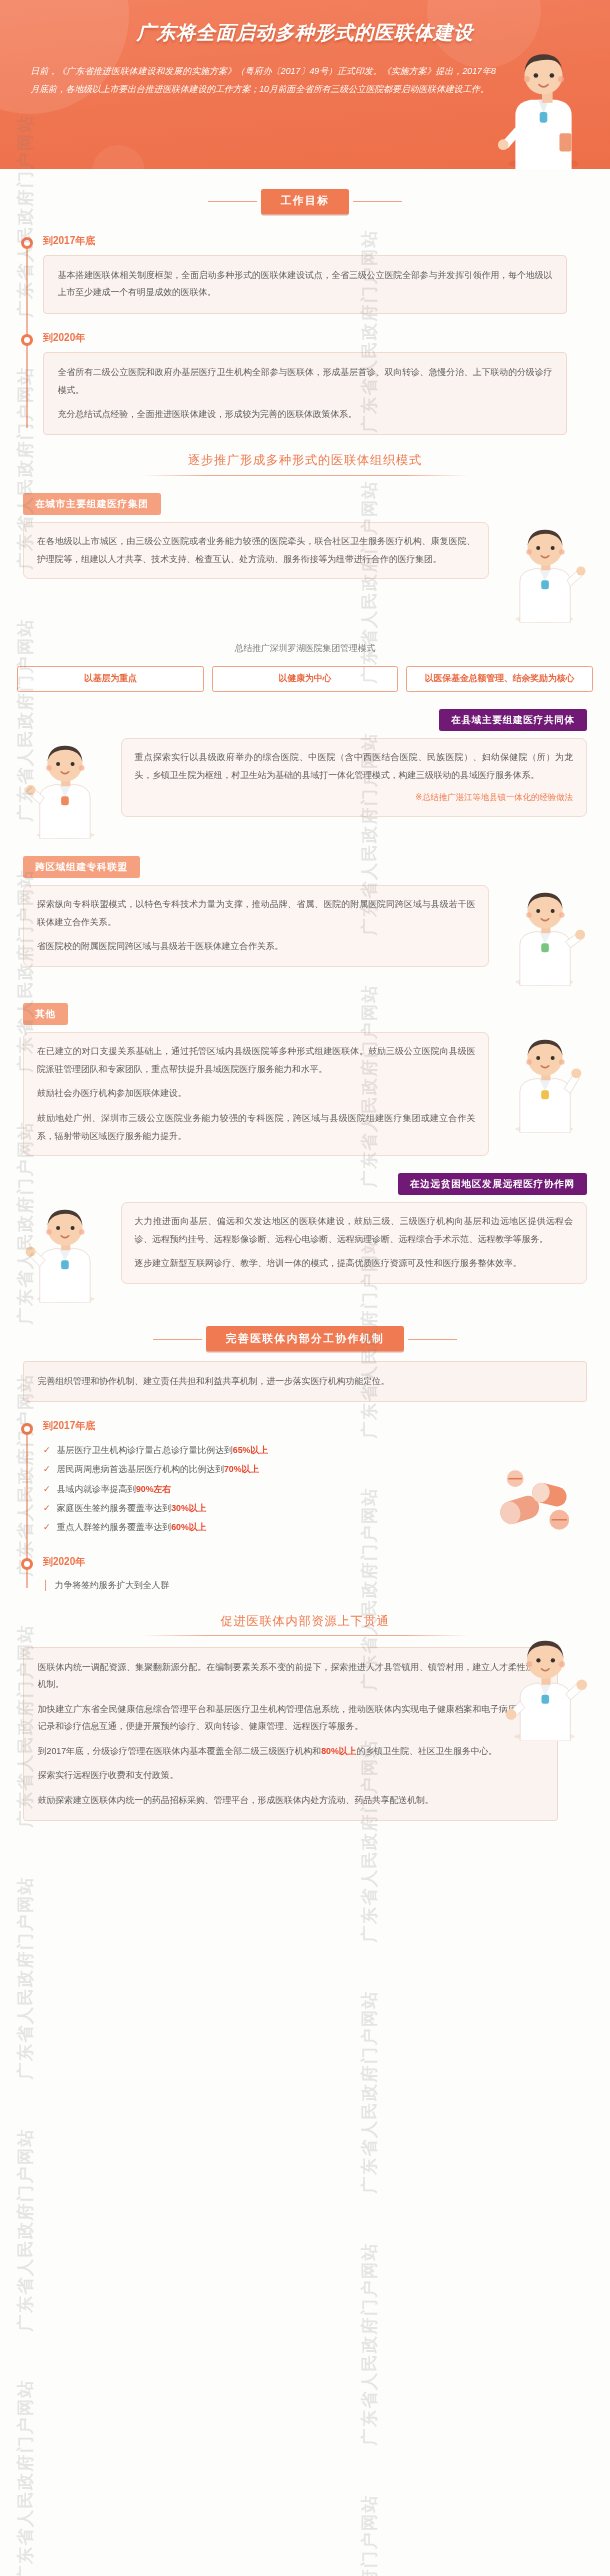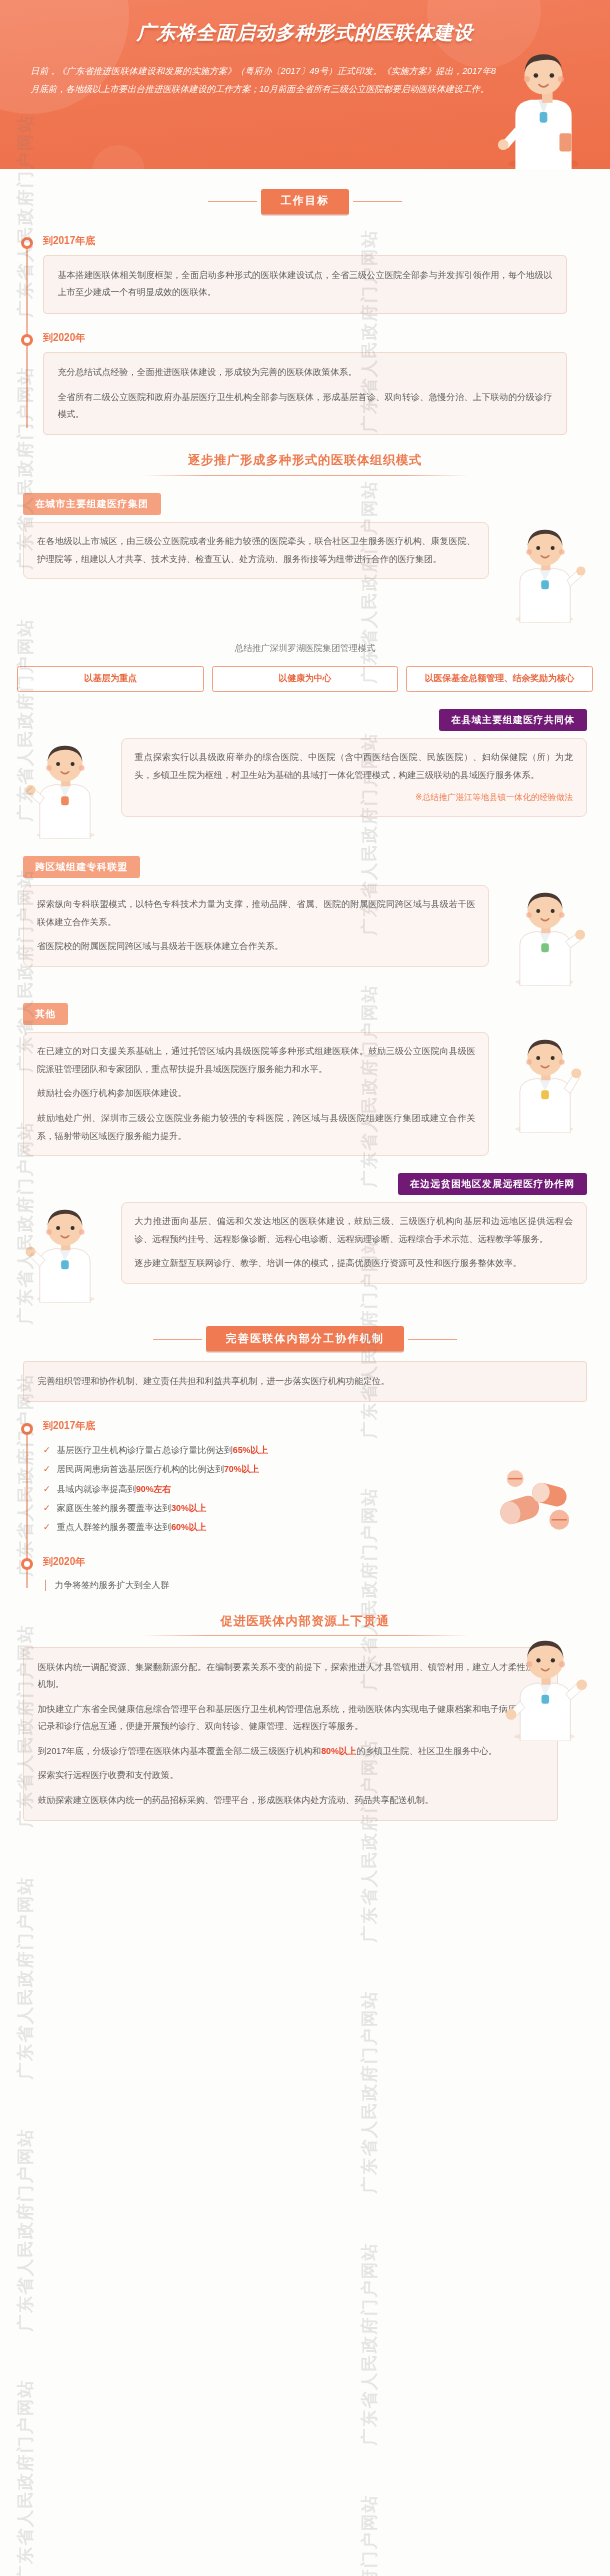--- a/index.html
+++ b/index.html
@@ -108,21 +108,21 @@
     width: 49px;
     height: 0.8px;
     background: #f3a184;
   }
   .band-label:before { left: -53px; }
   .band-label:after { right: -53px; }
 
   .section-heading {
     color: #ef7a4f;
     font-size: 12.2px;
-    font-weight: bold;
+    font-weight: normal;
     letter-spacing: 0.8px;
     text-align: center;
   }
   .heading-underline {
     width: 328px;
     height: 1.5px;
     background: linear-gradient(90deg, rgba(240,122,82,0) 0%, #f0a98f 20%, #f0a98f 80%, rgba(240,122,82,0) 100%);
     margin: 5.3px auto 0;
   }
 
@@ -338,22 +338,22 @@
       <div class="tl-label">到2017年底</div>
       <div class="tl-box">
         <p>基本搭建医联体相关制度框架，全面启动多种形式的医联体建设试点，全省三级公立医院全部参与并发挥引领作用，每个地级以上市至少建成一个有明显成效的医联体。</p>
       </div>
     </div>
 
     <div class="tl-item">
       <div class="tl-dot"></div>
       <div class="tl-label">到2020年</div>
       <div class="tl-box">
+        <p>全省所有二级公立医院和政府办基层医疗卫生机构全部参与医联体，形成基层首诊、双向转诊、急慢分治、上下联动的分级诊疗模式。</p>
         <p>充分总结试点经验，全面推进医联体建设，形成较为完善的医联体政策体系。</p>
-        <p>全省所有二级公立医院和政府办基层医疗卫生机构全部参与医联体，形成基层首诊、双向转诊、急慢分治、上下联动的分级诊疗模式。</p>
       </div>
     </div>
   </div>
 
   <div style="margin-top:12.2px;">
     <div class="section-heading">逐步推广形成多种形式的医联体组织模式</div>
     <div class="heading-underline"></div>
   </div>
 
   <div class="block">

